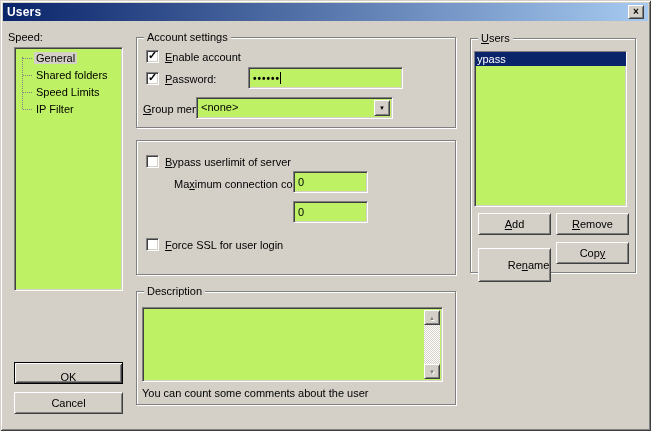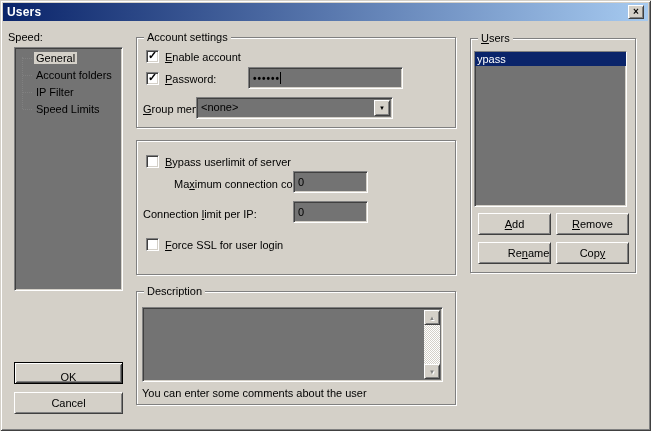--- a/index.html
+++ b/index.html
@@ -20,21 +20,21 @@
   .titlebar .title { color:#fff; font-weight:bold; font-size:12px; letter-spacing:0.2px; }
   .close-btn {
     position:absolute; right:4px; top:2px; width:16px; height:14px;
     background:#d4d0c8; border:1px solid; border-color:#fff #404040 #404040 #fff;
     box-shadow: inset 1px 1px 0 #d4d0c8, inset -1px -1px 0 #808080;
     display:flex; align-items:center; justify-content:center;
     font-weight:bold; font-size:10px; line-height:1; cursor:default;
   }
   
   .sunken {
-    background:#737373; border:1px solid; border-color:#808080 #fff #fff #808080;
+    background:#bef264; border:1px solid; border-color:#808080 #fff #fff #808080;
     box-shadow: inset 1px 1px 0 #404040, inset -1px -1px 0 #d4d0c8;
   }
   .btn3d {
     background:#d4d0c8; border:1px solid; border-color:#fff #404040 #404040 #fff;
     box-shadow: inset 1px 1px 0 #d4d0c8, inset -1px -1px 0 #808080;
     display:flex; align-items:center; justify-content:center; cursor:default;
   }
   .btn3d.default {
     border:1px solid #000;
     box-shadow: inset 1px 1px 0 #fff, inset -1px -1px 0 #404040,
@@ -110,27 +110,27 @@
 
   <div class="label" style="left:8px; top:30px;">Speed:</div>
 
   <div class="sunken tree" style="left:14px; top:47px; width:109px; height:244px;">
     <div class="tree-vline"></div>
     <div style="padding-top:2px;">
       <div class="tree-item selected">
         <span>General</span>
       </div>
       <div class="tree-item">
-        <span>Account folders</span>
+        <span>Shared folders</span>
+      </div>
+      <div class="tree-item">
+        <span>Speed Limits</span>
       </div>
       <div class="tree-item">
         <span>IP Filter</span>
-      </div>
-      <div class="tree-item">
-        <span>Speed Limits</span>
       </div>
     </div>
   </div>
 
   <div class="btn3d default push" style="position:absolute; left:14px; top:362px; width:109px; height:22px;">
     <span>OK</span>
   </div>
   <div class="btn3d push" style="position:absolute; left:14px; top:392px; width:109px; height:22px;">
     <span>Cancel</span>
   </div>
@@ -165,21 +165,20 @@
   <div class="checkrow" style="left:146px; top:155px;">
     <span class="checkbox"></span>
     <span><u>B</u>ypass userlimit of server</span>
   </div>
 
   <div class="label" style="left:143px; top:177px;margin-left:31px;">Ma<u>x</u>imum connection count:</div>
   <div class="sunken field" style="left:293px; top:171px; width:75px; height:22px;">
     <span>0</span>
   </div>
 
-  <div class="label" style="left:143px; top:207px;">Connection <u>l</u>imit per IP:</div>
   <div class="sunken field" style="left:293px; top:201px; width:75px; height:22px;">
     <span>0</span>
   </div>
 
   <div class="checkrow" style="left:146px; top:238px;">
     <span class="checkbox"></span>
     <span><u>F</u>orce SSL for user login</span>
   </div>
 
   <div class="groupbox" style="left:136px; top:291px; width:320px; height:114px;">
@@ -189,37 +188,37 @@
     <span style="position:absolute; left:4px; top:2px;"></span>
     <div class="vscroll">
       <div class="btn3d sbtn up">
         <span>▲</span>
       </div>
       <div class="btn3d sbtn down">
         <span>▼</span>
       </div>
     </div>
   </div>
-  <div class="label" style="left:142px; top:386px;">You can enter some comments about the user</div>
+  <div class="label" style="left:142px; top:386px;">You can count some comments about the user</div>
 
   <div class="groupbox" style="left:470px; top:38px; width:166px; height:235px;">
     <span class="gtitle"><u>U</u>sers</span>
   </div>
   <div class="sunken listbox" style="left:474px; top:51px; width:153px; height:156px;">
     <div class="list-item selected">
       <span>ypass</span>
     </div>
   </div>
 
   <div class="btn3d push" style="position:absolute; left:556px; top:213px; width:73px; height:22px;">
     <span><u>R</u>emove</span>
   </div>
   <div class="btn3d push" style="position:absolute; left:478px; top:213px; width:73px; height:22px;">
     <span><u>A</u>dd</span>
   </div>
-  <div class="btn3d push" style="position:absolute; left:478px; top:242px; width:73px; height:22px;padding-left:28px;">
+  <div class="btn3d push" style="position:absolute; left:478px; top:248px; width:73px; height:34px;padding-left:28px;">
     <span>Re<u>n</u>ame</span>
   </div>
   <div class="btn3d push" style="position:absolute; left:556px; top:242px; width:73px; height:22px;">
     <span>Cop<u>y</u></span>
   </div>
 
 </div>
 
 </body></html>

